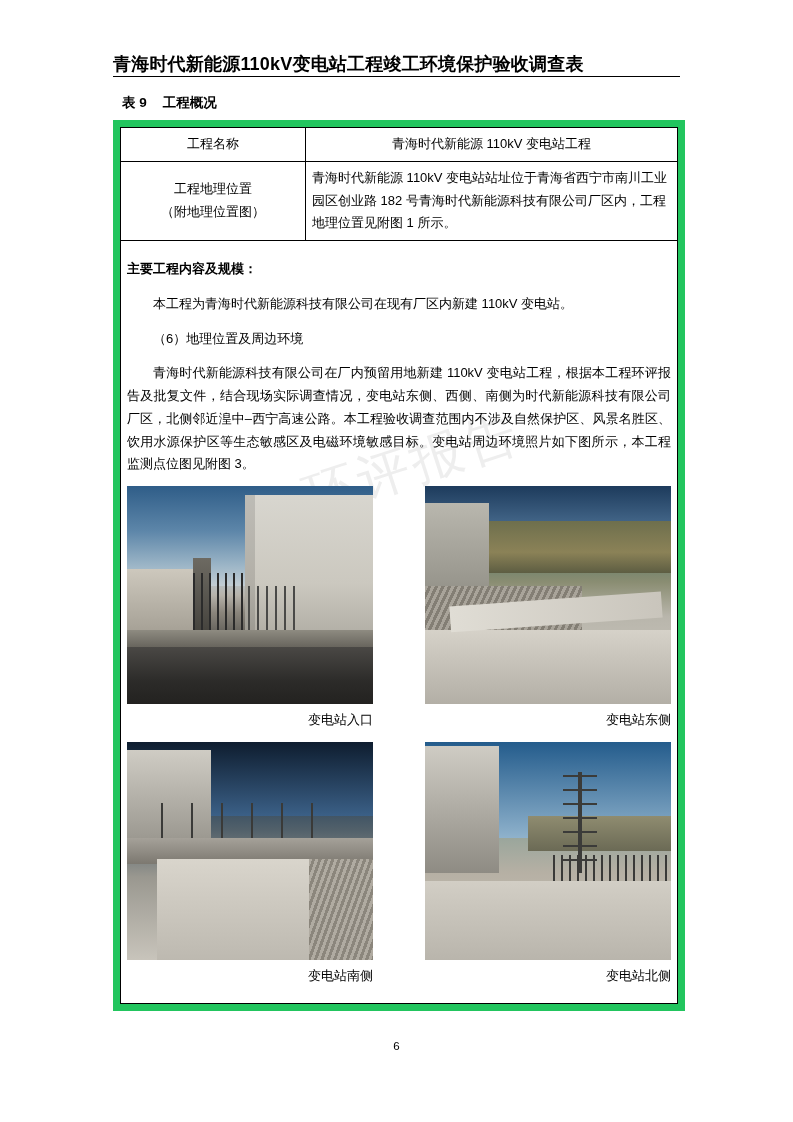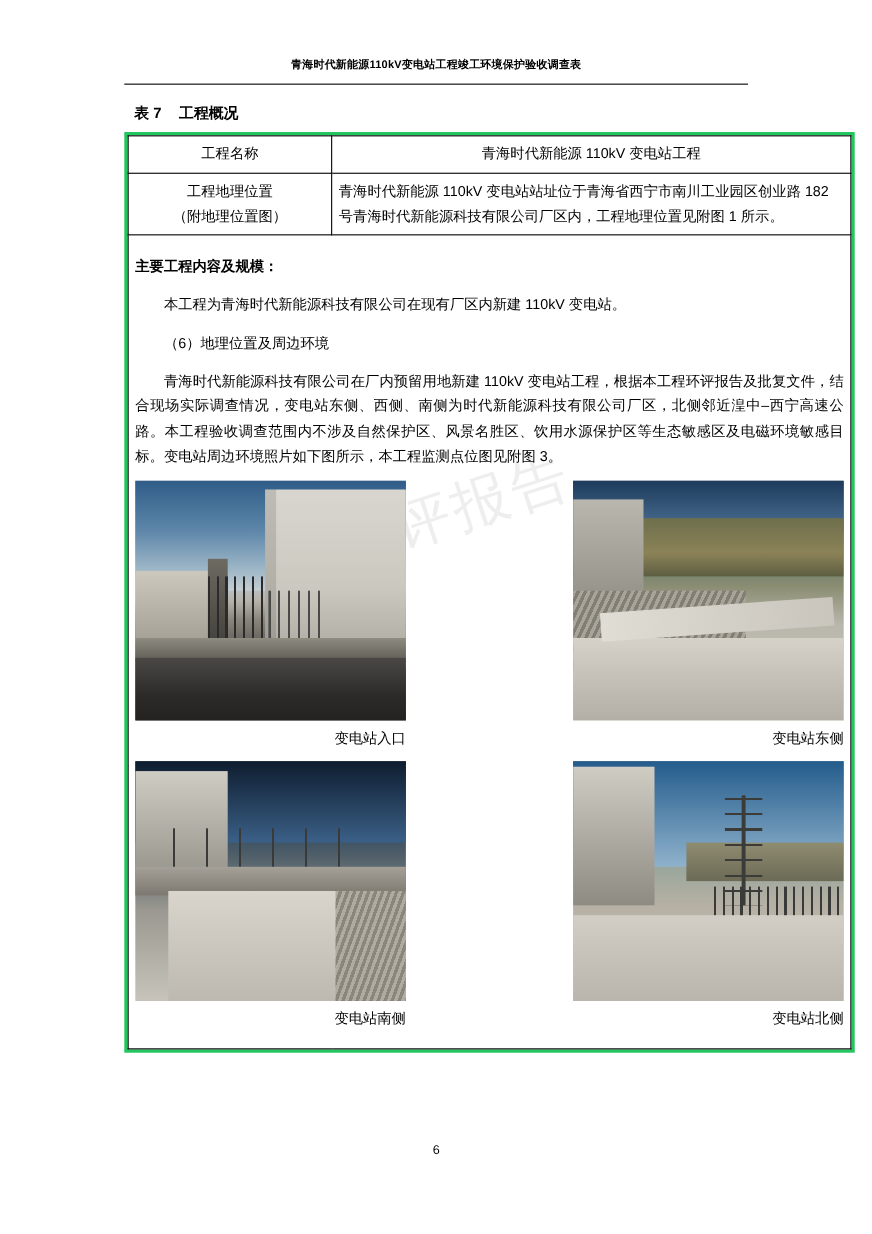--- a/index.html
+++ b/index.html
@@ -22,22 +22,22 @@
     box-sizing: border-box;
     padding: 0;
   }
 
   
   .header {
     position: absolute;
     top: 52px;
     left: 113px;
     width: 567px;
-    text-align: center;
-    font-size: 10px;
+    text-align: left;
+    font-size: 18px;
     font-weight: bold;
     letter-spacing: 0.2px;
     font-family: "Liberation Sans", sans-serif;
   }
   .header-rule {
     position: absolute;
     top: 76px;
     left: 113px;
     width: 567px;
     height: 0;
@@ -53,22 +53,22 @@
     font-weight: bold;
     font-family: "Liberation Sans", sans-serif;
   }
   .table-caption .cap-num { margin-right: 16px; }
 
   
   .main-table {
     position: absolute;
     top: 120px;
     left: 113px;
-    width: 664px;
-    border: 3px solid #22c55e;
+    width: 572px;
+    border: 7px solid #22c55e;
     border-collapse: collapse;
     box-sizing: border-box;
   }
   table.info {
     border-collapse: collapse;
     width: 100%;
     table-layout: fixed;
   }
   table.info td {
     border: 1px solid #000;
@@ -259,21 +259,21 @@
 </style>
 </head>
 <body>
 
 <div class="page">
 
   <div class="header">青海时代新能源110kV变电站工程竣工环境保护验收调查表</div>
   <div class="header-rule"></div>
 
   <div class="table-caption">
-    <span class="cap-num">表 7</span><span>工程概况</span>
+    <span class="cap-num">表 9</span><span>工程概况</span>
   </div>
 
   <div class="watermark">环评报告</div>
 
   <div class="main-table">
     <table class="info">
       <tbody>
           <tr>
         <td class="label">工程名称</td>
         <td class="value center">青海时代新能源 110kV 变电站工程</td>

